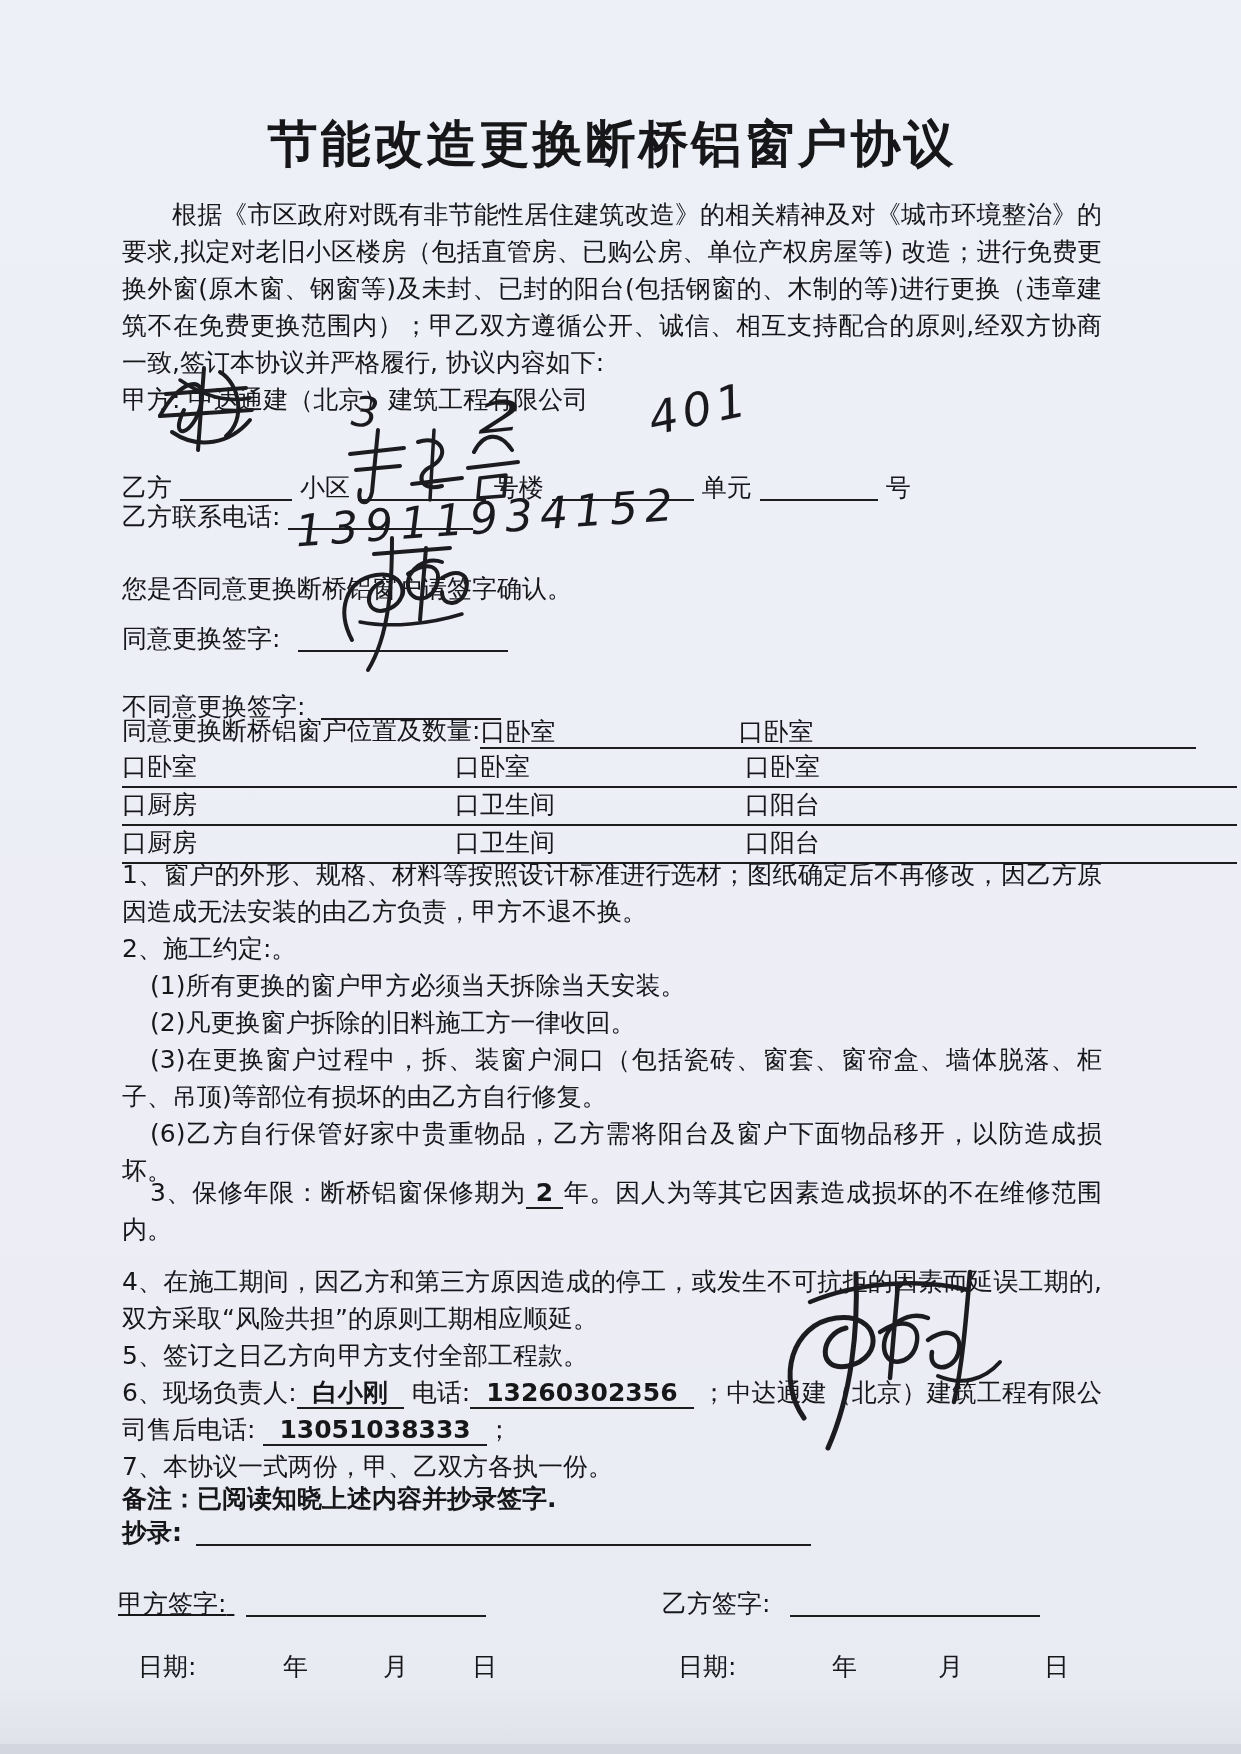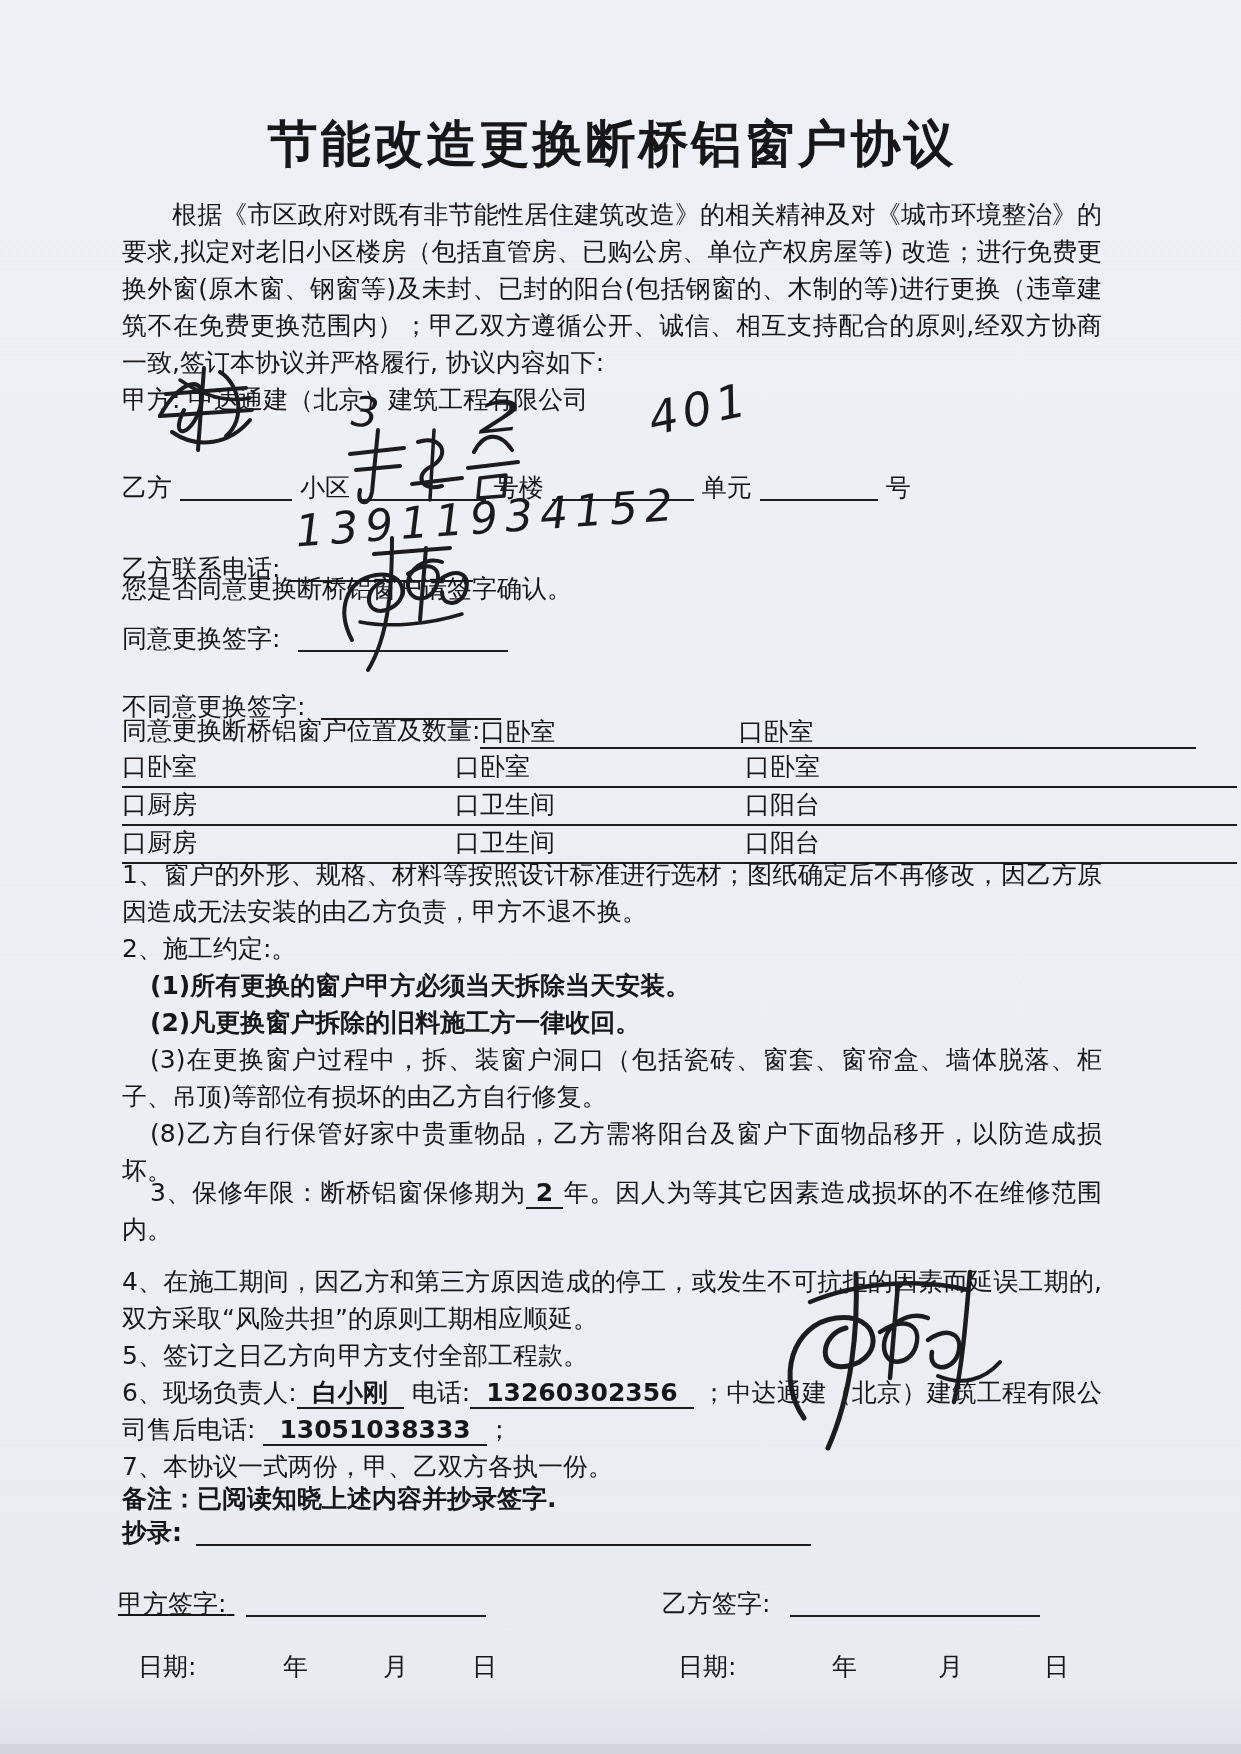--- a/index.html
+++ b/index.html
@@ -8,21 +8,21 @@
     background:linear-gradient(180deg,#eef0f8 0%,#ecedf5 70%,#e9ebf3 96%,#dfe1ea 100%);
     font-family:"DejaVu Sans","Liberation Sans",sans-serif;
     color:#17171a; font-size:25px; overflow:hidden;
   }
   .abs{position:absolute;}
   .line{position:absolute; left:122px; width:980px; line-height:37px;}
   .just{text-align:justify;}
   .title{font-weight:bold; font-size:50px; letter-spacing:3px; text-align:center;}
   .blank{display:inline-block; border-bottom:2px solid #1d1d20; height:27px; vertical-align:-5px;}
   .filled{font-weight:bold; border-bottom:2px solid #1d1d20; padding:0 16px; white-space:nowrap;}
-  .sub{padding-left:28px;font-weight:bold;}
+  .sub{padding-left:28px;}
   .ind{ text-indent:28px;}
   .hw{
     position:absolute; color:#1a1a1e; font-size:42px; font-style:italic;
     letter-spacing:5px; white-space:nowrap; pointer-events:none;
   }
   .sig path, .scr path{fill:none; stroke:#1c1c20; stroke-linecap:round; stroke-linejoin:round;}
   .rowline{position:absolute; left:122px; width:1115px; border-bottom:2px solid #1d1d20; height:36px;}
   .cell{position:absolute; top:0;}
   .ul-seg{display:inline-block; border-bottom:2px solid #1d1d20; height:34px; vertical-align:bottom;}
   .bold{font-weight:bold;}
@@ -71,21 +71,21 @@
     <path d="M36,10 L30,72 C28,86 14,86 18,70" stroke-width="4"></path>
     <path d="M14,50 L58,46" stroke-width="4"></path>
     <path d="M76,22 C98,14 110,34 90,46 C72,54 78,72 100,66" stroke-width="4"></path>
     <path d="M70,64 L120,58" stroke-width="4"></path>
     <path d="M92,10 L88,80" stroke-width="3.5"></path>
     <path d="M132,32 C142,12 158,12 170,30" stroke-width="4"></path>
     <path d="M126,48 L176,42" stroke-width="4"></path>
     <path d="M138,58 L164,55 L162,76 L136,78 L138,58" stroke-width="3.5"></path>
   </svg>
 
-  <div class="line" style="top:550px;">
+  <div class="line" style="top:498px;">
     <span>乙方联系电话:</span>
     <span class="blank" style="width:185px;"></span>
   </div>
 
   <div class="hw" style="left:295px; top:492px; font-size:44px; transform:rotate(-4deg); letter-spacing:7px;">13911934152</div>
 
   <div class="line" style="top:570px;">您是否同意更换断桥铝窗户请签字确认。</div>
 
   <div class="line" style="top:620px;">
     <span>同意更换签字:</span>
@@ -126,21 +126,21 @@
     <span class="cell" style="left:333px;">口卫生间</span>
     <span class="cell" style="left:623px;">口阳台</span>
   </div>
 
   <div class="line just" style="top:856px;">1、窗户的外形、规格、材料等按照设计标准进行选材；图纸确定后不再修改，因乙方原因造成无法安装的由乙方负责，甲方不退不换。</div>
 
   <div class="line" style="top:930px;">2、施工约定:。</div>
   <div class="line sub" style="top:967px;">(1)所有更换的窗户甲方必须当天拆除当天安装。</div>
   <div class="line sub" style="top:1004px;">(2)凡更换窗户拆除的旧料施工方一律收回。</div>
   <div class="line just ind" style="top:1041px;">(3)在更换窗户过程中，拆、装窗户洞口（包括瓷砖、窗套、窗帘盒、墙体脱落、柜子、吊顶)等部位有损坏的由乙方自行修复。</div>
-  <div class="line just ind" style="top:1115px;">(8)乙方自行保管好家中贵重物品，乙方需将阳台及窗户下面物品移开，以防造成损坏。</div>
+  <div class="line just ind" style="top:1115px;">(6)乙方自行保管好家中贵重物品，乙方需将阳台及窗户下面物品移开，以防造成损坏。</div>
 
   <div class="line just ind" style="top:1174px;">
     <span>3、保修年限：断桥铝窗保修期为</span><span class="filled" style="padding:0 10px;">2</span><span>年。因人为等其它因素造成损坏的不在维修范围内。</span>
   </div>
 
   <div class="line just" style="top:1263px;">4、在施工期间，因乙方和第三方原因造成的停工，或发生不可抗拒的因素而延误工期的,双方采取“风险共担”的原则工期相应顺延。</div>
 
   <div class="line" style="top:1337px;">5、签订之日乙方向甲方支付全部工程款。</div>
 
   <div class="line just" style="top:1374px;">

